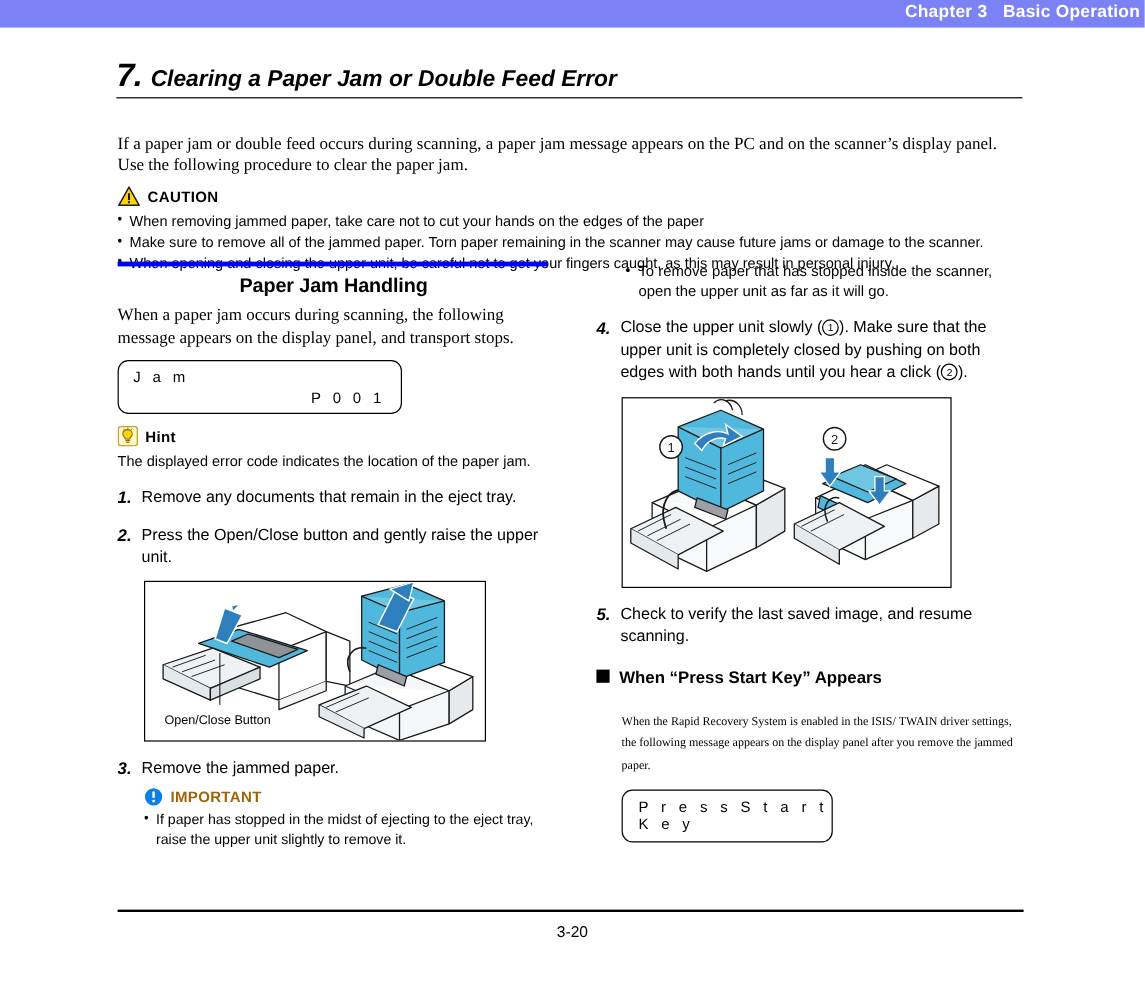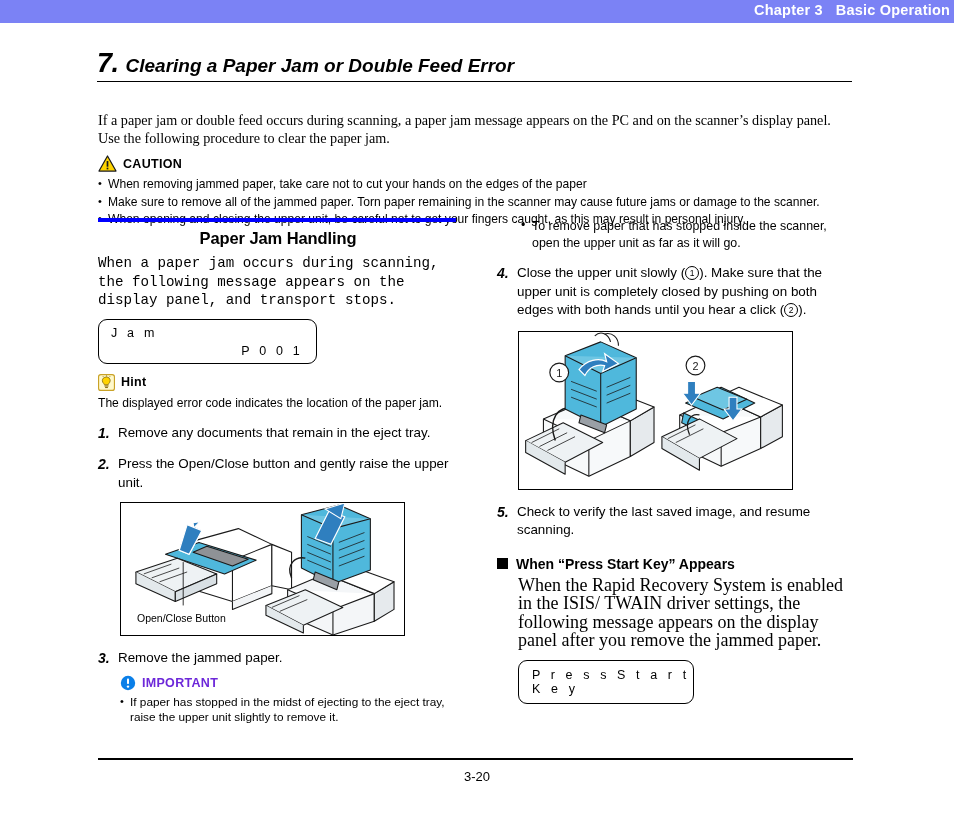--- a/index.html
+++ b/index.html
@@ -98,21 +98,21 @@
     align-items: center;
     gap: 6px;
     margin-bottom: 4px;
   }
   .notice-head .label {
     font-size: 12.5px;
     font-weight: bold;
     letter-spacing: 0.3px;
   }
   .caution-label { color: #000; }
-  .important-label { color: #6d28d9; font-size: 12.5px; }
+  .important-label { color: #a16207; font-size: 12.5px; }
 
   .icon-caution { width: 19px; height: 17px; display: block; }
   .icon-hint { width: 17px; height: 17px; display: block; }
   .icon-important { width: 16px; height: 16px; display: block; }
 
   .bullet-list {
     margin: 0;
     padding: 0;
     list-style: none;
   }
@@ -153,37 +153,37 @@
     margin-bottom: 7px;
   }
   .subsection-title {
     font-size: 16.5px;
     font-weight: bold;
     letter-spacing: -0.1px;
     margin-bottom: 6px;
     text-align: center;
   }
   .body-serif {
-    font-family: Liberation Mono, monospace;
+    font-family: Liberation Serif, serif;
     font-size: 14.2px;
     line-height: 18.5px;
   }
 
   
   .lcd {
     border: 1.4px solid #000;
     border-radius: 9px;
     box-sizing: border-box;
     font-family: "Liberation Sans", sans-serif;
     font-size: 12.5px;
     letter-spacing: 3.2px;
     position: relative;
   }
   .lcd-jam {
-    width: 219px;
+    width: 237px;
     height: 45px;
     margin-top: 9px;
   }
   .lcd-jam .line1 {
     position: absolute;
     left: 12px; top: 6px;
   }
   .lcd-jam .line2 {
     position: absolute;
     right: 13px; top: 24px;
@@ -300,23 +300,23 @@
     width: 11px; height: 11px;
     background: #000;
     flex: 0 0 11px;
   }
   .sq-title {
     font-size: 14px;
     font-weight: bold;
   }
   .sq-para {
     margin-left: 21px;
-    margin-top: 4px;
+    margin-top: 21px;
     font-family: "Liberation Serif", serif;
-    font-size: 18px;
+    font-size: 10px;
     line-height: 18.5px;
   }
   .lcd-wrap-right { margin-left: 21px; }
 
   
   .footer-rule {
     position: absolute;
     left: 98px;
     top: 735px;
     width: 755px;

